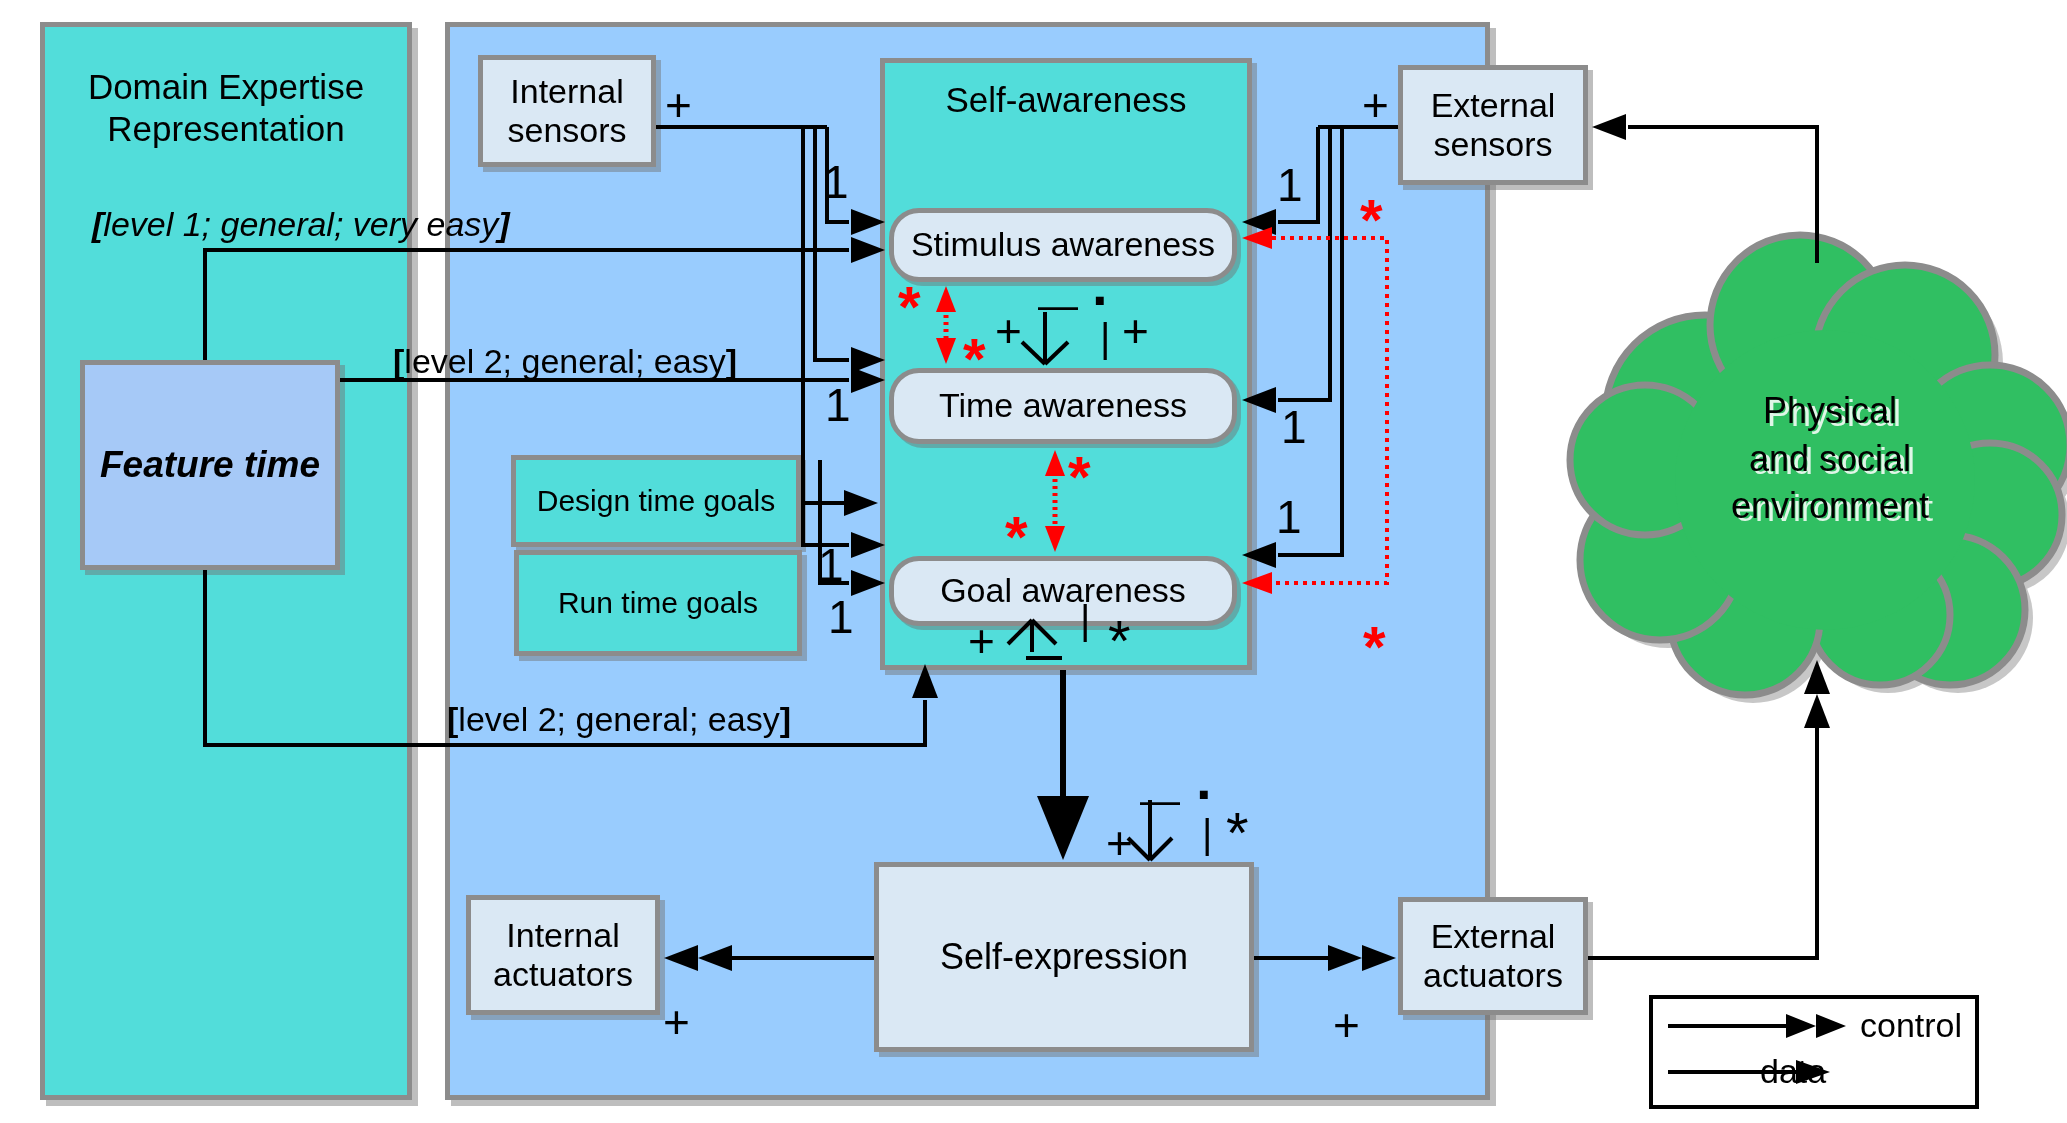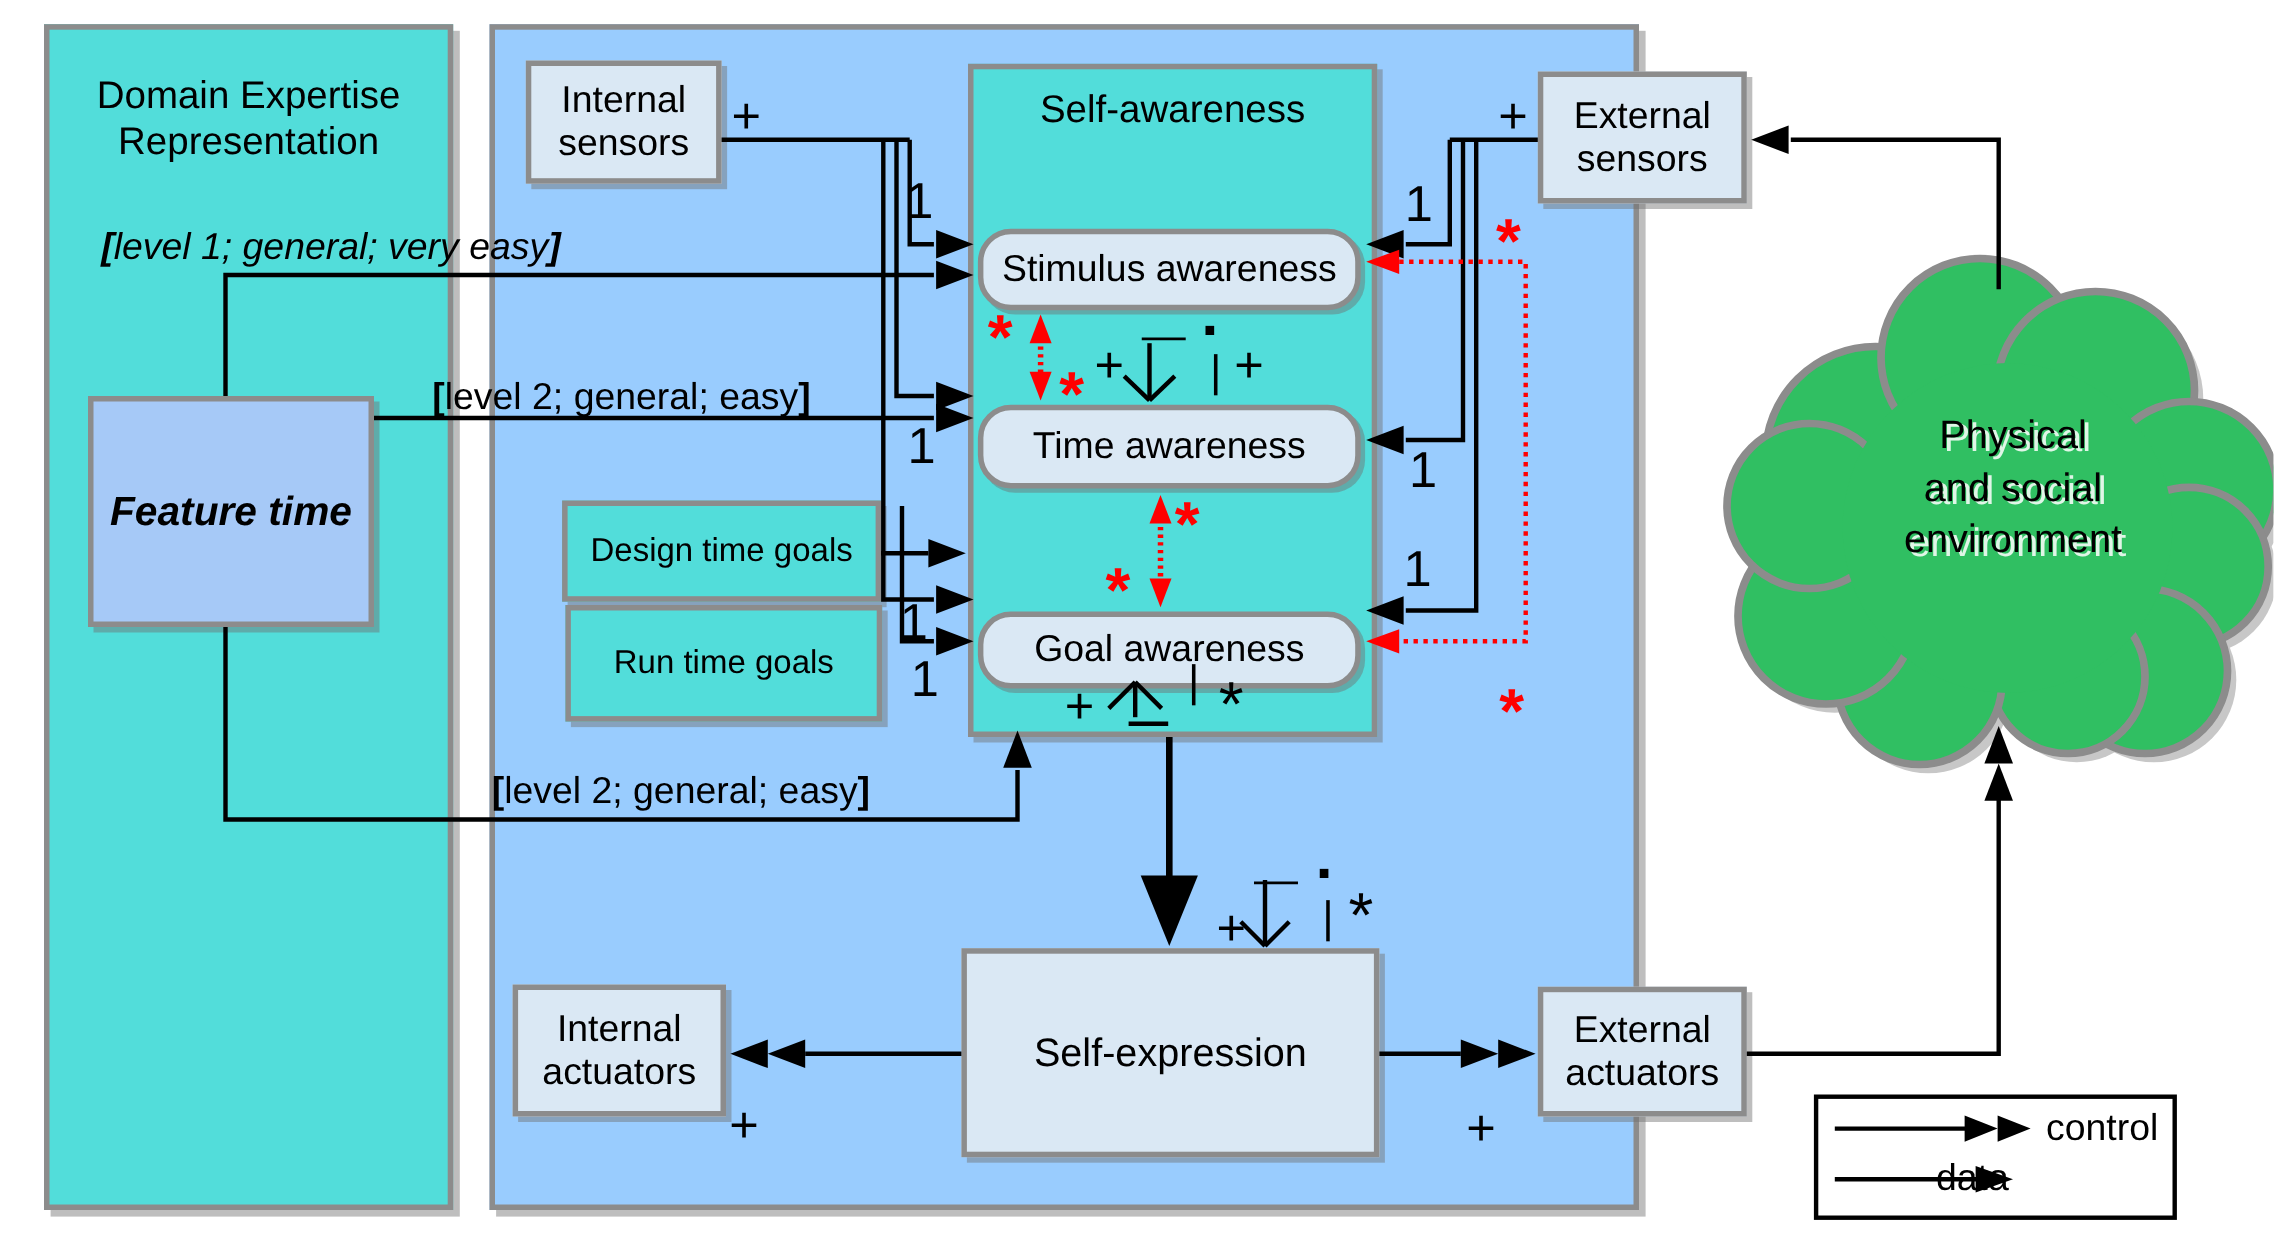--- a/index.html
+++ b/index.html
@@ -17,21 +17,21 @@
   .red{color:#ff0000;font-weight:bold;}
   .one{font-size:46px;}
   .plus{font-size:46px;}
   .star{font-size:58px;}
   .bar{font-size:40px;}
   .dash{font-size:40px;}
   .dot{font-size:56px;font-weight:bold;}
   .edge-label{font-size:34px;}
   svg.overlay{position:absolute;left:0;top:0;z-index:30;pointer-events:none;}
   .boxtext{z-index:20;}
-  #cloud-text{position:absolute;left:1680px;top:371px;width:300px;text-align:center;
+  #cloud-text{position:absolute;left:1680px;top:387px;width:300px;text-align:center;
               font-size:36px;line-height:1.32;z-index:12;text-shadow:4px 3px 0 rgba(255,255,255,.85);}
   #legend-box{position:absolute;left:1649px;top:995px;width:322px;height:106px;border:4px solid #000;background:#fff;z-index:5;}
   .legend-label{position:absolute;font-size:34px;z-index:6;}
 </style>
 </head>
 <body>
 
 <div id="canvas">
 
   <div class="panel tq" style="left:40px;top:22px;width:362px;height:1068px;"></div>

